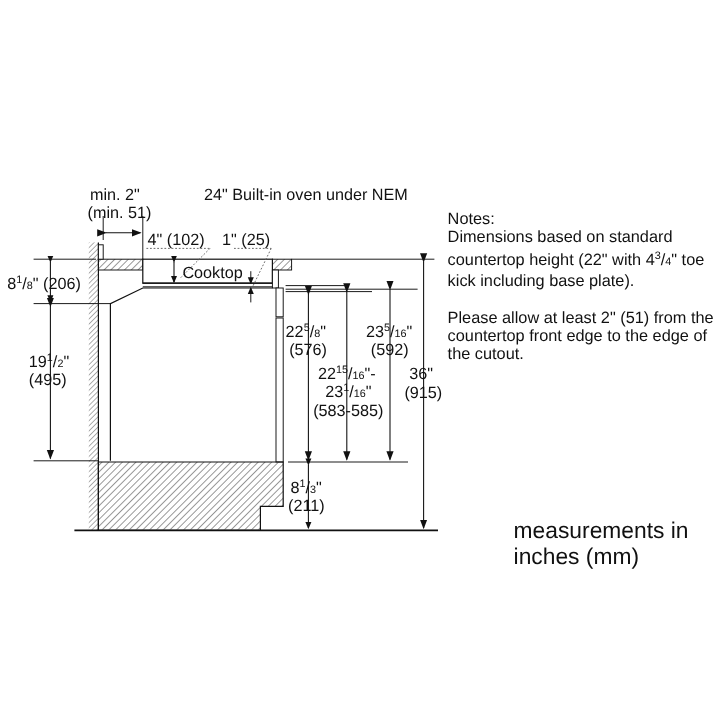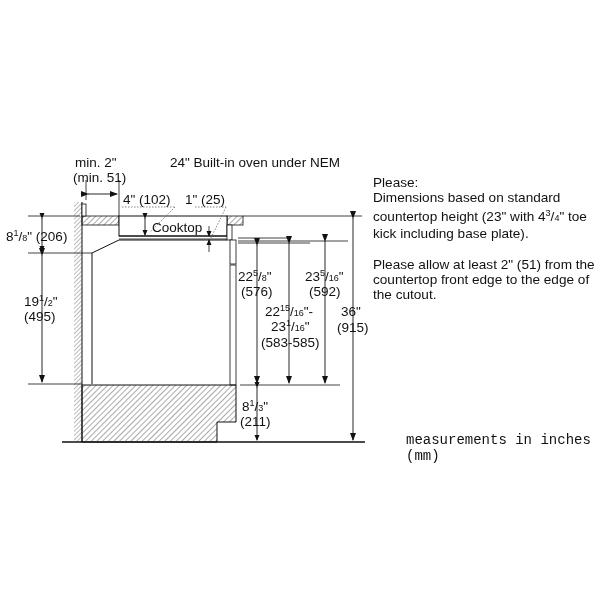--- a/index.html
+++ b/index.html
@@ -5,21 +5,21 @@
     html, body { margin: 0; padding: 0; background: #ffffff; }
     body { width: 600px; height: 600px; overflow: hidden; position: relative; font-family: "Liberation Sans", sans-serif; color: #111; }
     #diagram { position: absolute; left: 0; top: 0; width: 600px; height: 600px; }
     .t { font-family: "Liberation Sans", sans-serif; font-size: 13.5px; fill: #111; }
     .sup { font-size: 9px; }
     .notes { position: absolute; left: 373px; top: 175px; width: 225px; font-size: 13.6px; line-height: 15.4px; color: #111; }
     .notes p { margin: 0 0 15px 0; }
     .notes .hdr { margin: 0; }
     .sup-h { font-size: 9px; vertical-align: 5px; }
     .sub-h { font-size: 9px; }
-    .footer { position: absolute; left: 406px; top: 432px; font-size: 14px; color: #111; font-family: Liberation Mono, monospace; }
+    .footer { position: absolute; left: 428px; top: 432px; font-size: 19px; color: #111; }
   </style>
 </head>
 <body>
 
 <svg id="diagram" viewBox="0 0 600 600" xmlns="http://www.w3.org/2000/svg">
   <defs>
     <pattern id="hatchWall" patternUnits="userSpaceOnUse" width="3" height="3" patternTransform="rotate(45)">
       <line x1="0" y1="0" x2="0" y2="3" stroke="#777" stroke-width="1"></line>
     </pattern>
     <pattern id="hatchBase" patternUnits="userSpaceOnUse" width="4" height="4" patternTransform="rotate(45)">
@@ -155,18 +155,18 @@
   <g>
     <line x1="257" y1="387" x2="257" y2="440" stroke="#111" stroke-width="0.9" marker-start="url(#arrS)" marker-end="url(#arrS)"></line>
     <text class="t" x="242" y="411">
       <tspan>8</tspan><tspan class="sup" dy="-5">1</tspan><tspan dy="5">/</tspan><tspan class="sup">3</tspan><tspan>"</tspan>
     </text>
     <text class="t" x="240" y="426">(211)</text>
   </g>
 </svg>
 
 <div class="notes">
-  <p class="hdr">Please:</p>
-  <p><span>Dimensions based on standard countertop height (23" with 4</span><span class="sup-h">3</span>/<span class="sub-h">4</span><span>" toe kick including base plate).</span></p>
+  <p class="hdr">Notes:</p>
+  <p><span>Dimensions based on standard countertop height (22" with 4</span><span class="sup-h">3</span>/<span class="sub-h">4</span><span>" toe kick including base plate).</span></p>
   <p>Please allow at least 2" (51) from the countertop front edge to the edge of the cutout.</p>
 </div>
 
 <div class="footer">measurements in inches (mm)</div>
 
 </body></html>

